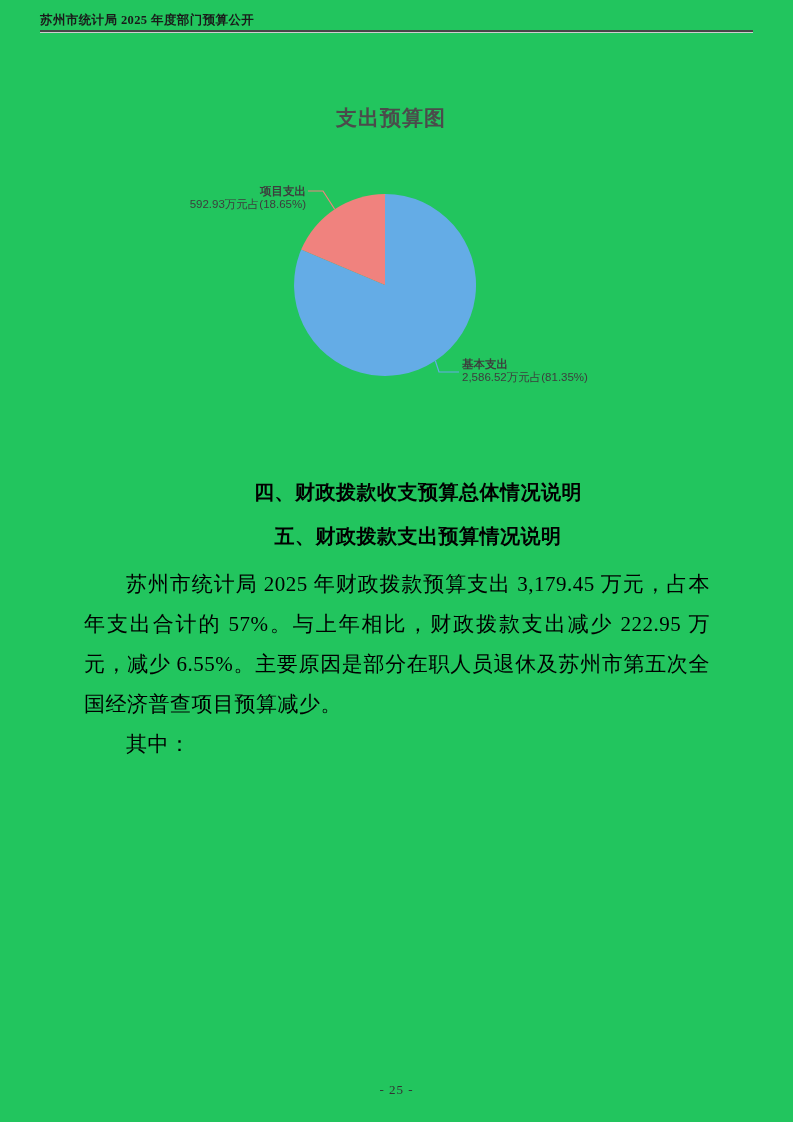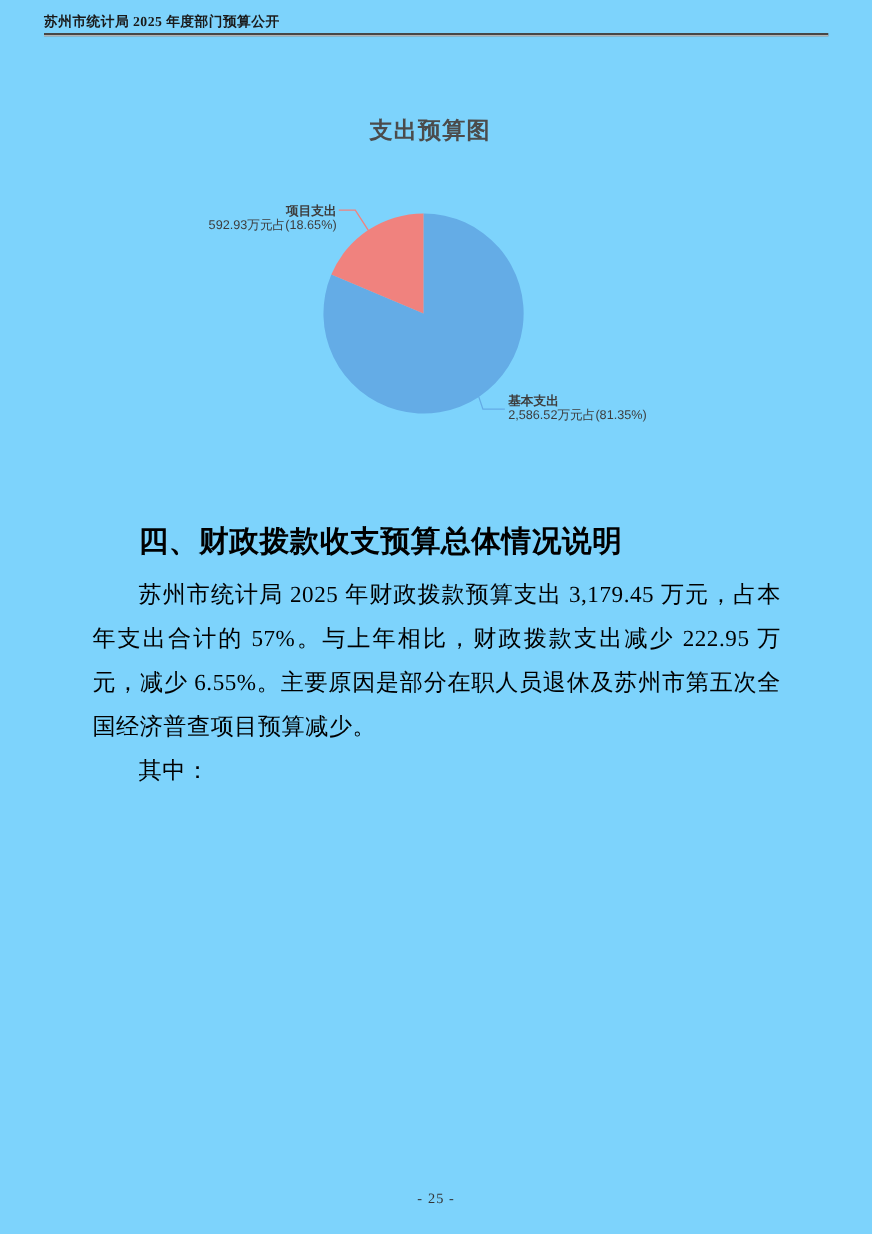--- a/index.html
+++ b/index.html
@@ -1,19 +1,19 @@
 <!DOCTYPE html>
 <html><head>
 <meta charset="utf-8">
 <style>
   html,body { margin:0; padding:0; background:#ffffff; }
   .page {
     position:relative;
     width:793px; height:1122px;
-    background:#7dd3fc;
+    background:#22c55e;
     font-family:"Liberation Serif", serif;
     overflow:hidden;
     margin:0 auto;
   }
 
   
   .header { position:absolute; top:13px; left:40px; right:40px; }
   .header-title {
     font-size:12.5px; font-weight:bold; color:#1a1a1a;
     letter-spacing:0.4px; line-height:14px;
@@ -40,24 +40,24 @@
   .leader { fill:none; stroke-width:1.2; }
 
   
   .body-text {
     position:absolute; top:470px; left:84px; width:626px;
     font-size:21px; line-height:40px; color:#000;
     text-align:justify; letter-spacing:0.5px;
   }
   .body-text h2 {
     font-family:"Liberation Sans", sans-serif;
-    font-size:27px; font-weight:bold; color:#000;
+    font-size:20px; font-weight:bold; color:#000;
     line-height:32px; margin:6px 0 12px 0;
     text-indent:42px; letter-spacing:0.5px;
-    text-align:left;
+    text-align:center;
   }
   .body-text p { margin:0; text-indent:2em; }
 
   
   .footer {
     position:absolute; top:1082px; left:0; width:100%;
     text-align:center; font-size:13px; color:#333;
     letter-spacing:1px;
   }
 </style>
@@ -86,19 +86,20 @@
     <text class="pie-label pie-label-name" x="156" y="27" text-anchor="end">项目支出</text>
     <text class="pie-label" x="156" y="40" text-anchor="end">592.93万元占(18.65%)</text>
 
     <text class="pie-label pie-label-name" x="312" y="200" text-anchor="start">基本支出</text>
     <text class="pie-label" x="312" y="213" text-anchor="start">2,586.52万元占(81.35%)</text>
   </svg>
 
   <div class="body-text">
     <h2>四、财政拨款收支预算总体情况说明</h2>
 
+    <h2>五、财政拨款支出预算情况说明</h2>
     <p>苏州市统计局 2025 年财政拨款预算支出 3,179.45 万元，占本年支出合计的 57%。与上年相比，财政拨款支出减少 222.95 万元，减少 6.55%。主要原因是部分在职人员退休及苏州市第五次全国经济普查项目预算减少。</p>
     <p>其中：</p>
   </div>
 
   <div class="footer">- 25 -</div>
 
 </div>
 
 </body></html>

